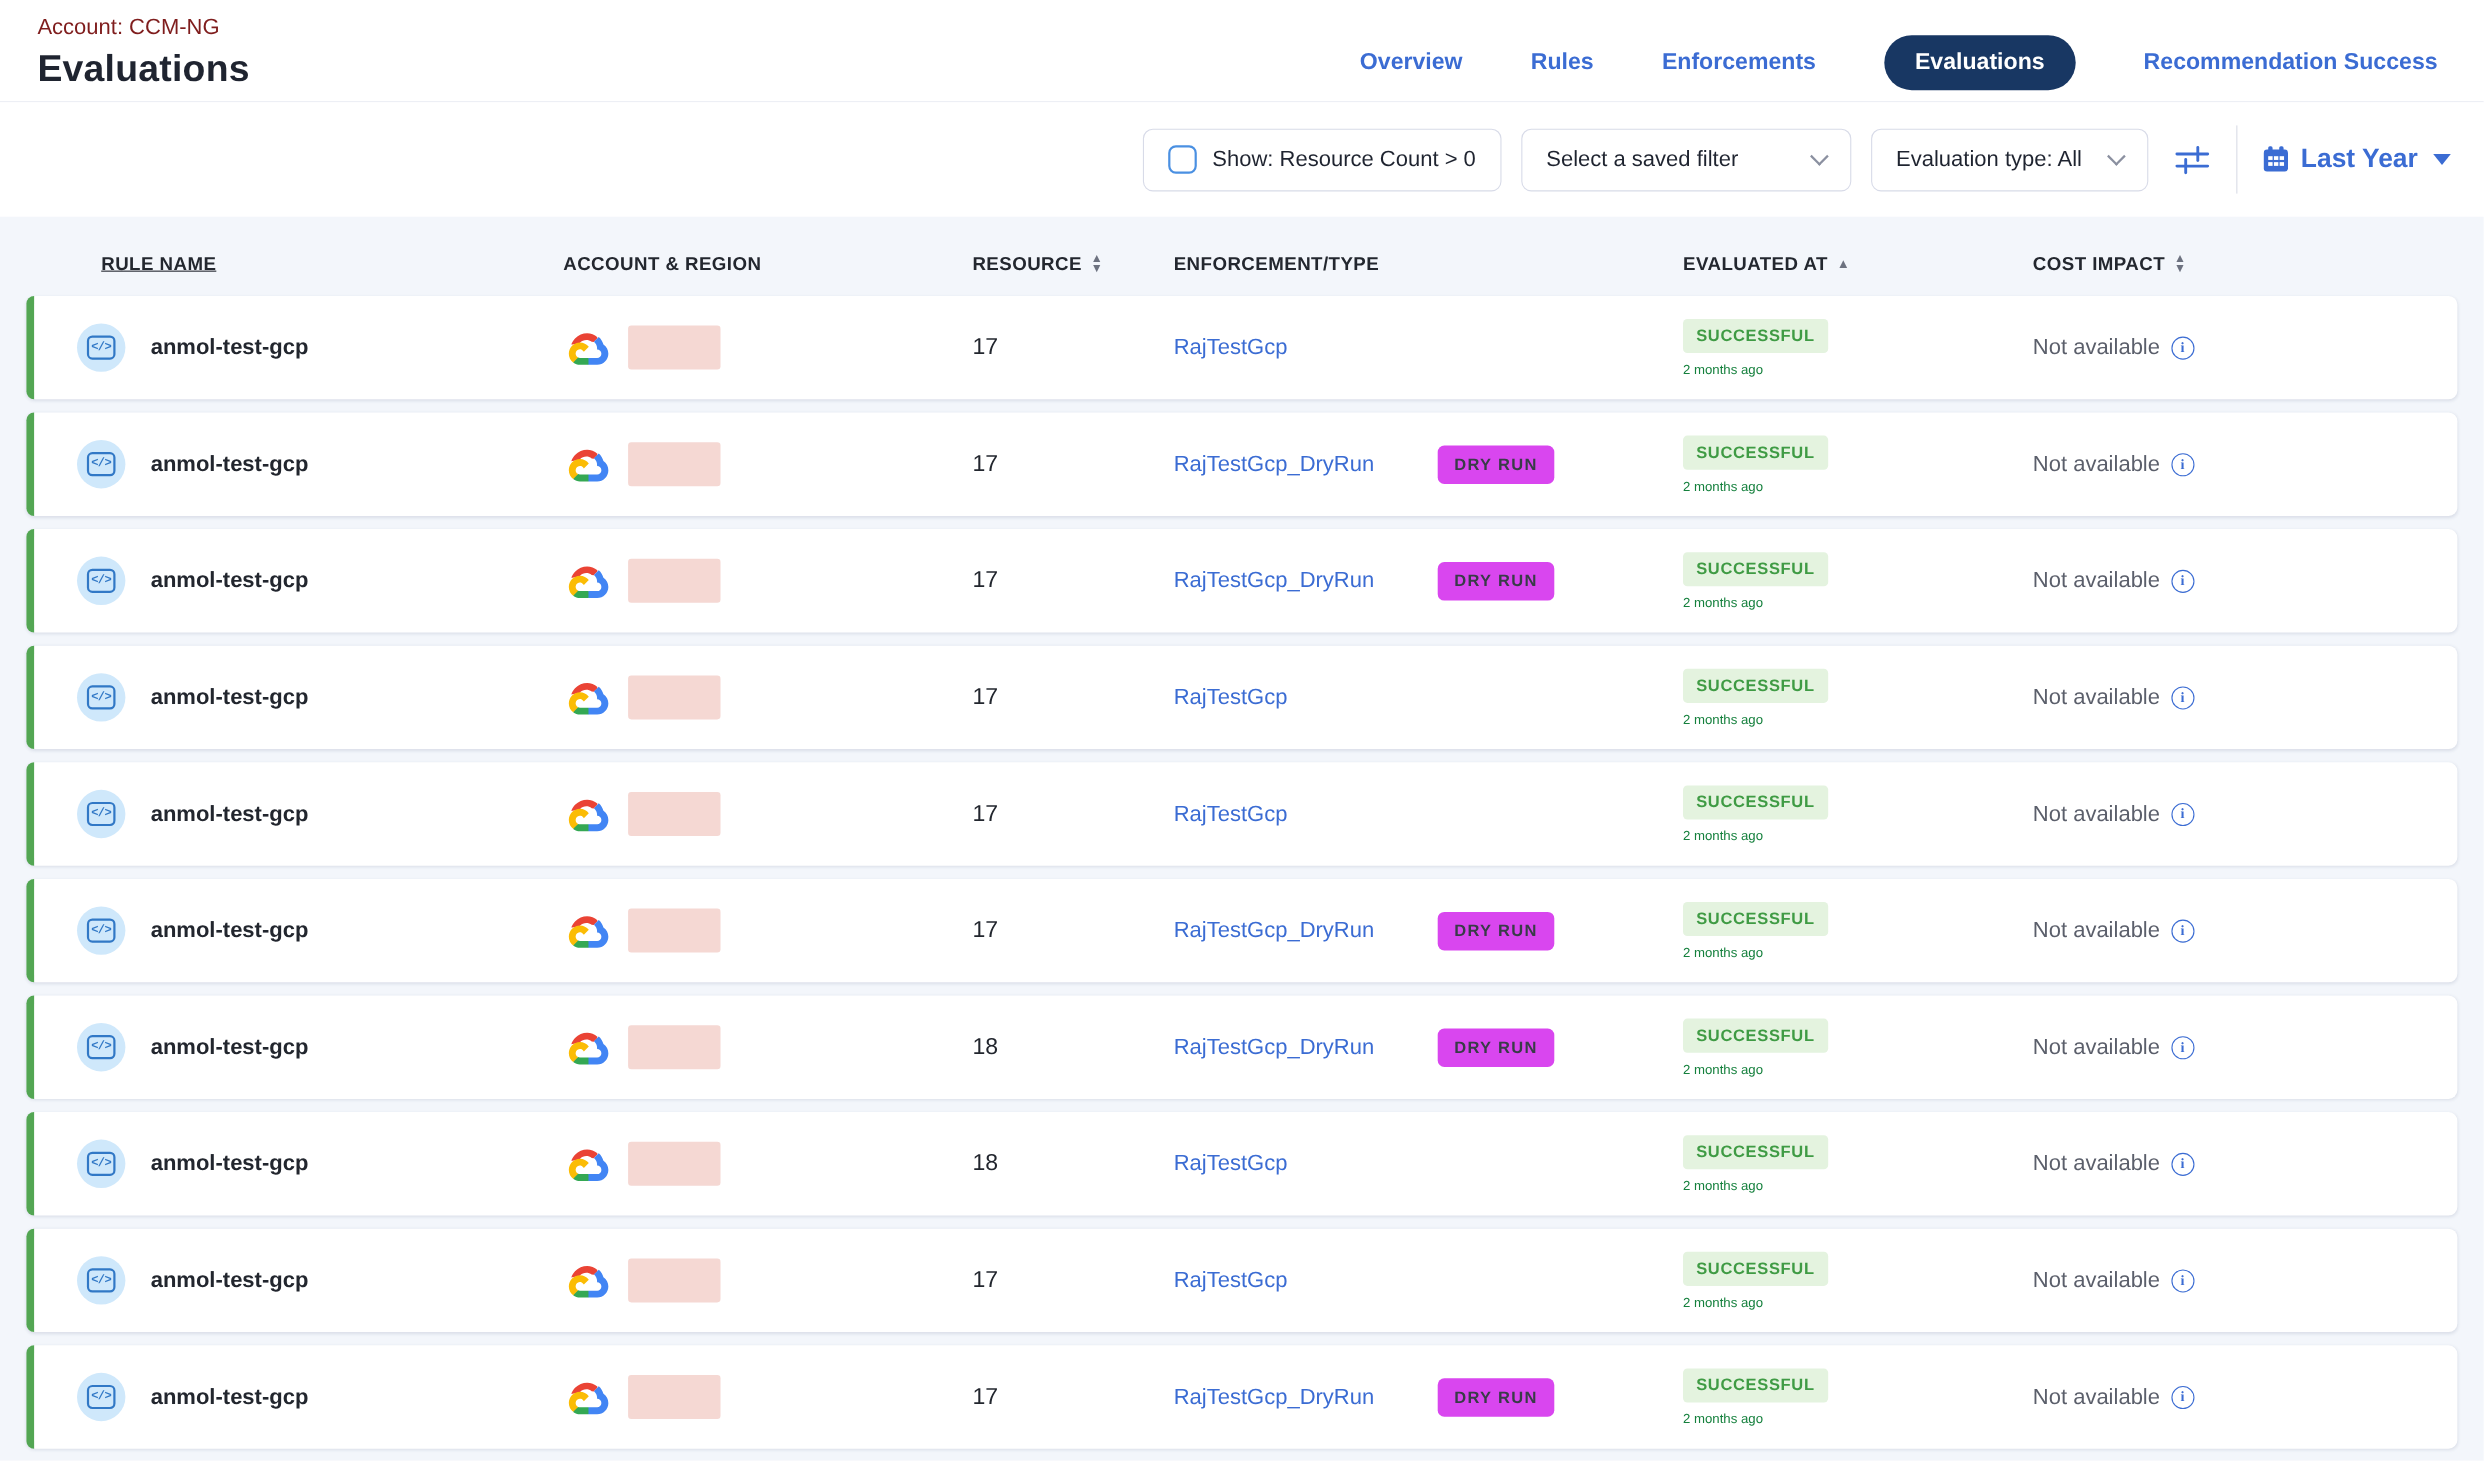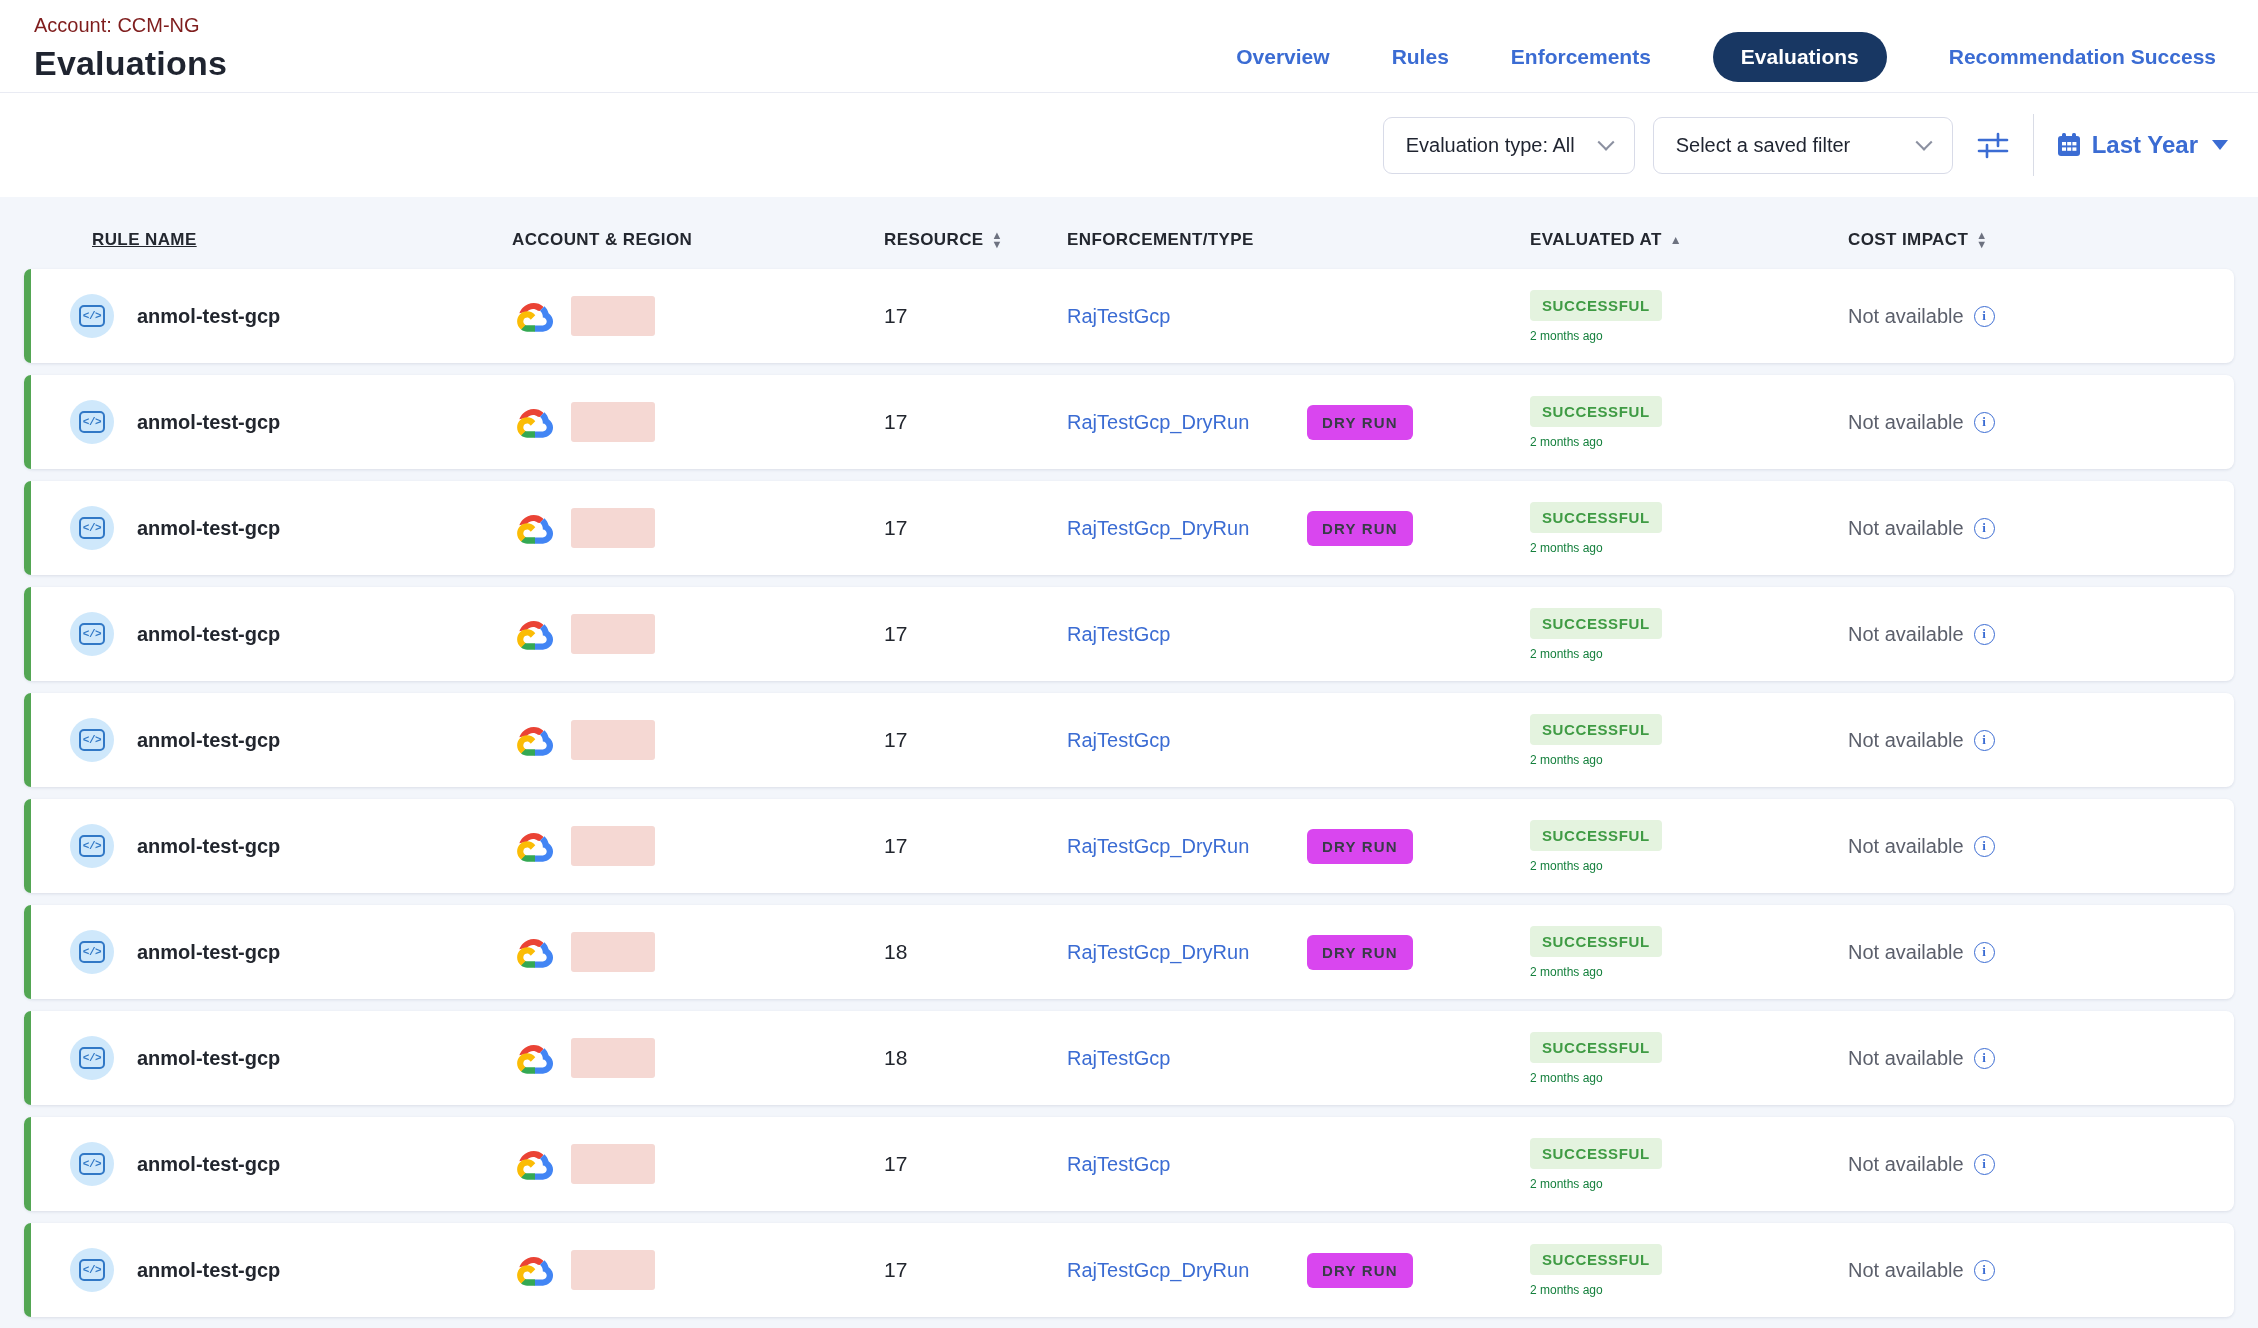--- a/index.html
+++ b/index.html
@@ -87,26 +87,30 @@
   <div class="nav">
     <span class="nav-link">Overview</span>
     <span class="nav-link">Rules</span>
     <span class="nav-link">Enforcements</span>
     <span class="nav-pill">Evaluations</span>
     <span class="nav-link">Recommendation Success</span>
   </div>
 </div>
 
 <div class="filter-bar">
+  <div class="chip">
+    <span class="checkbox"></span>
+    <span>Show: Resource Count &gt; 0</span>
+  </div>
+  <div class="chip ddl ddl-saved">
+    <span>Select a saved filter</span>
+    <span class="chev"></span>
+  </div>
   <div class="chip ddl ddl-type">
     <span>Evaluation type: All</span>
-    <span class="chev"></span>
-  </div>
-  <div class="chip ddl ddl-saved">
-    <span>Select a saved filter</span>
     <span class="chev"></span>
   </div>
   <div class="icon-btn">
     <svg width="36" height="36" viewBox="0 0 36 36">
       <line x1="4" y1="13" x2="32" y2="13" stroke="#3b6cd3" stroke-width="2.6" stroke-linecap="round"></line>
       <line x1="23" y1="7" x2="23" y2="19" stroke="#3b6cd3" stroke-width="2.6" stroke-linecap="round"></line>
       <line x1="4" y1="24" x2="32" y2="24" stroke="#3b6cd3" stroke-width="2.6" stroke-linecap="round"></line>
       <line x1="12" y1="18" x2="12" y2="30" stroke="#3b6cd3" stroke-width="2.6" stroke-linecap="round"></line>
     </svg>
   </div>

